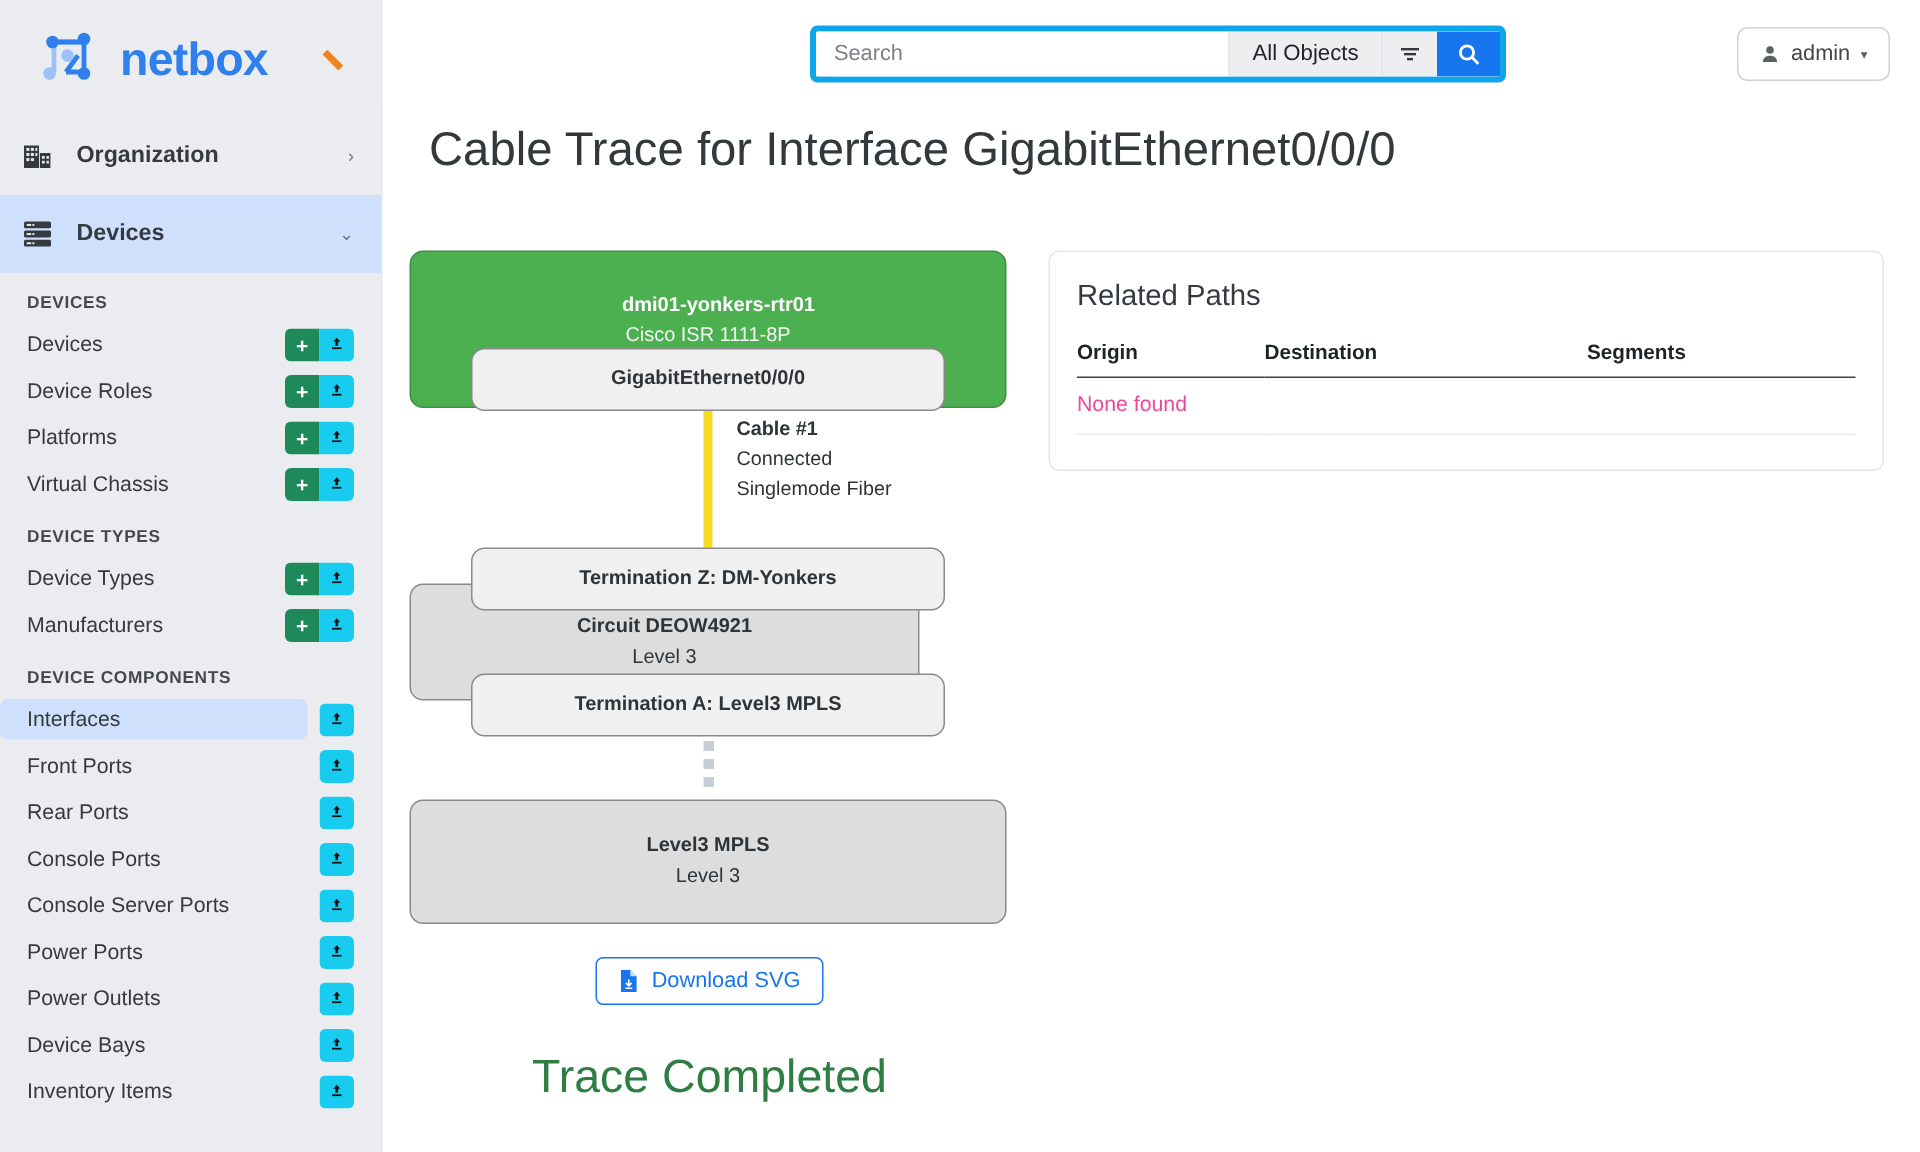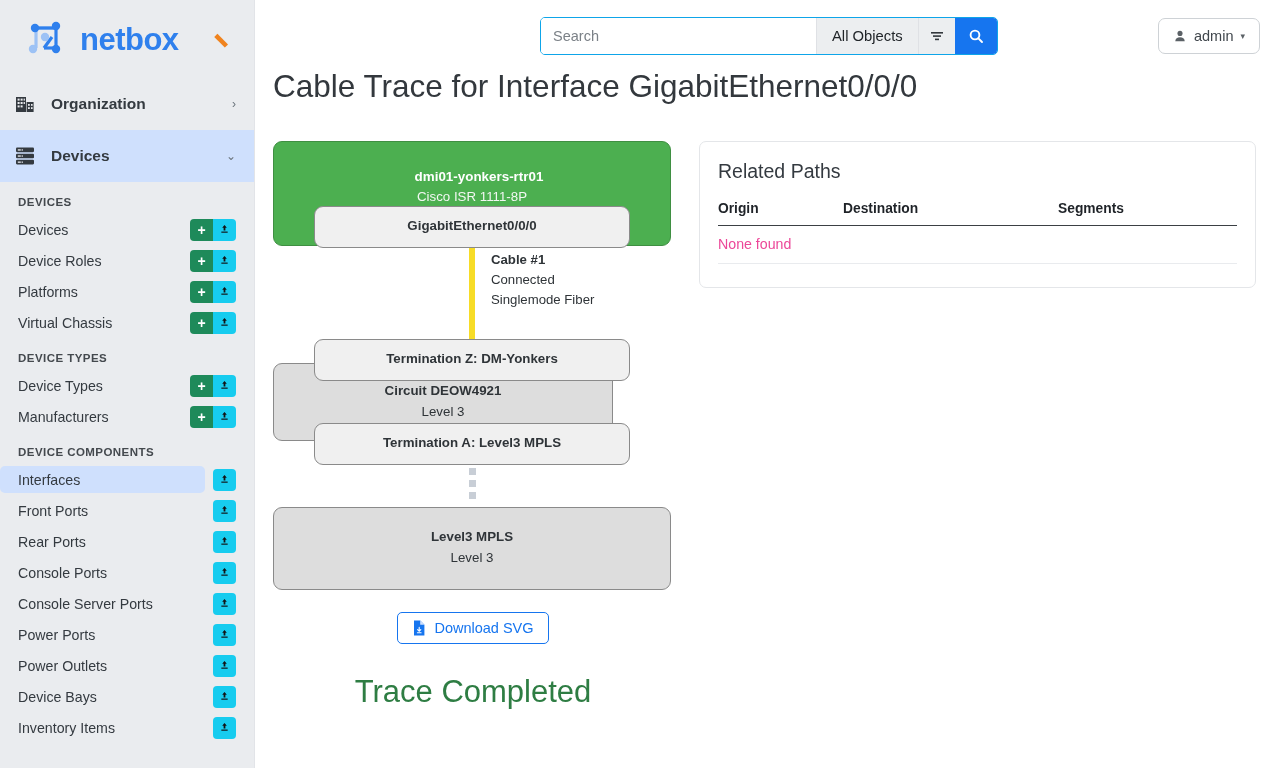--- a/index.html
+++ b/index.html
@@ -147,21 +147,21 @@
     display: flex;
     align-items: center;
     padding: 0 20px;
     background: #fff;
   }
   .search-wrap {
     margin-left: 265px;
     display: flex;
     align-items: stretch;
     height: 38px;
-    border: 1px solid #0ea5e9;
+    border: 4px solid #0ea5e9;
     border-radius: 5px;
     overflow: hidden;
   }
   .search-input {
     width: 275px;
     border: none;
     outline: none;
     padding: 0 12px;
     font-size: 14.5px;
     font-family: "Liberation Sans", sans-serif;
@@ -209,21 +209,21 @@
     border: 1px solid #ced2d6;
     border-radius: 7px;
     background: #fff;
     font-size: 14.5px;
     color: #41474d;
     cursor: pointer;
   }
   .user-btn .caret { font-size: 9px; color: #5b6166; }
 
   .page-title {
-    margin: 0;
+    margin: 13px;
     padding: 0 0 0 18px;
     font-size: 31.5px;
     font-weight: 400;
     color: #33383d;
     line-height: 1;
   }
 
   .content {
     display: flex;
     padding: 38px 24px 0 18px;

